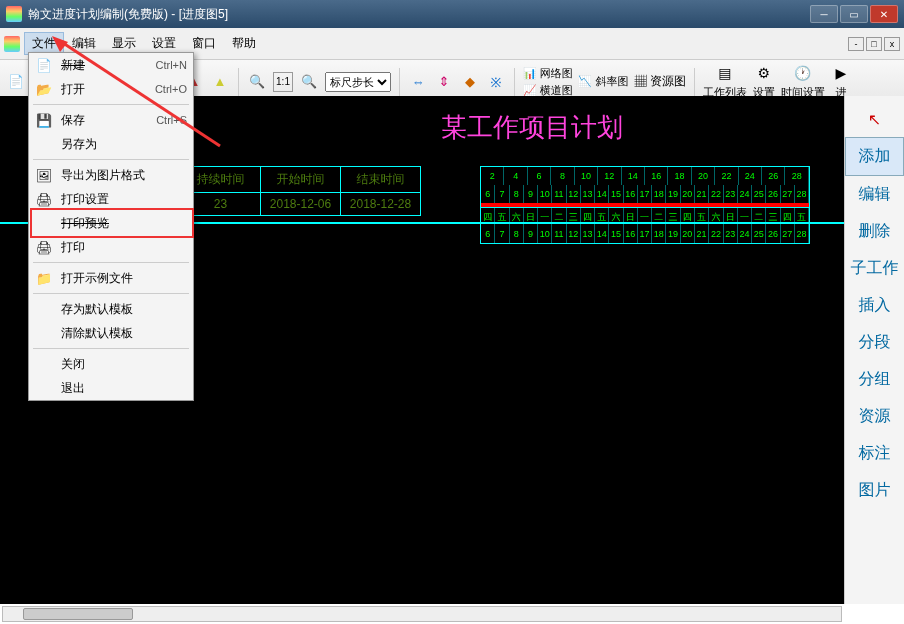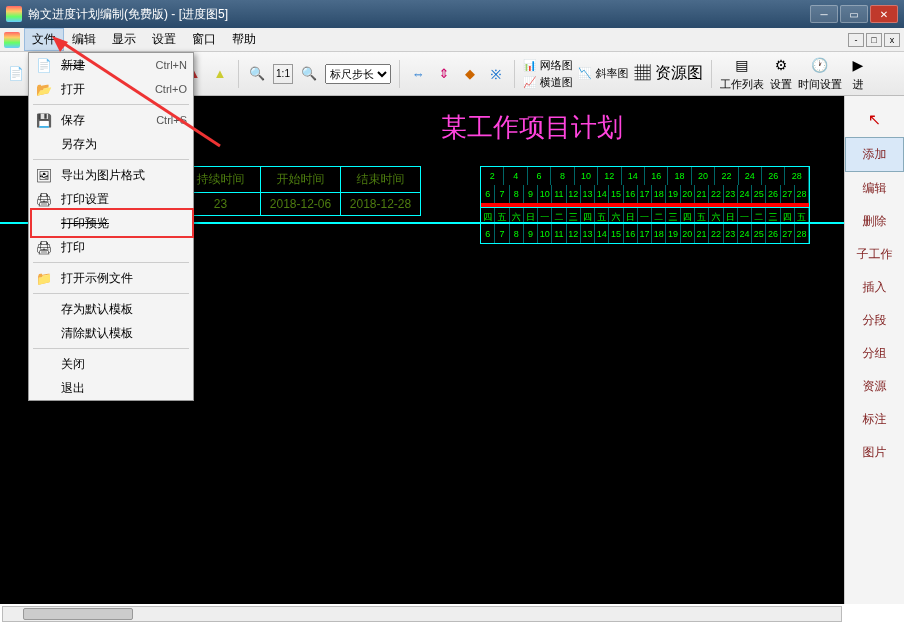--- a/index.html
+++ b/index.html
@@ -4,38 +4,38 @@
 <style>
 * { margin: 0; padding: 0; box-sizing: border-box; font-family: "Microsoft YaHei", SimSun, sans-serif; }
 body { background: #fff; width: 904px; height: 624px; overflow: hidden; position: relative; }
 
 .titlebar { height: 28px; background: linear-gradient(#4a6a8a, #2a4a6a); display: flex; align-items: center; padding: 0 6px; color: #fff; font-size: 12px; }
 .titlebar .icon { width: 16px; height: 16px; background: linear-gradient(#f66, #fc6, #6f6, #6cf); border-radius: 2px; margin-right: 6px; }
 .titlebar .controls { margin-left: auto; display: flex; gap: 2px; }
 .titlebar .controls div { width: 28px; height: 18px; background: rgba(255,255,255,0.15); border: 1px solid rgba(255,255,255,0.3); border-radius: 2px; display: flex; align-items: center; justify-content: center; color: #fff; font-size: 10px; }
 .titlebar .controls .close { background: #c0392b; }
 
-.menubar { height: 24px; background: #f0f0f0; border-bottom: 1px solid #ccc; display: flex; align-items: center; padding: 0 4px; font-size: 12px; }
+.menubar { height: 32px; background: #f0f0f0; border-bottom: 1px solid #ccc; display: flex; align-items: center; padding: 0 4px; font-size: 12px; }
 .menubar .mi { padding: 3px 8px; cursor: default; }
 .menubar .mi.active { background: #cde; border: 1px solid #9bd; padding: 2px 7px; }
 .menubar .app-icon { width: 16px; height: 16px; background: linear-gradient(#f66,#fc6,#6f6,#6cf); border-radius: 2px; margin-right: 4px; }
 .menubar .mdi-ctrl { margin-left: auto; display: flex; gap: 2px; }
 .menubar .mdi-ctrl span { width: 16px; height: 14px; border: 1px solid #999; background: #eee; font-size: 9px; display: flex; align-items: center; justify-content: center; }
 
 .toolbar { height: 44px; background: linear-gradient(#f8f8f8,#e8e8e8); border-bottom: 1px solid #bbb; display: flex; align-items: center; padding: 0 6px; font-size: 11px; gap: 6px; overflow: hidden; }
 .tbtn { width: 20px; height: 20px; border: 1px solid transparent; display: flex; align-items: center; justify-content: center; font-size: 13px; }
 .tsep { width: 1px; height: 28px; background: #ccc; margin: 0 2px; }
 .toolbar select { height: 20px; font-size: 11px; }
 .tool-label { display: flex; flex-direction: column; align-items: center; font-size: 11px; gap: 2px; }
 .tool-label .ico { width: 20px; height: 20px; display: flex; align-items: center; justify-content: center; font-size: 14px; }
 
 .workspace { position: absolute; top: 96px; left: 0; right: 0; bottom: 20px; display: flex; }
 .canvas-wrap { flex: 1; background: #000; position: relative; overflow: hidden; }
 .rsidebar { width: 60px; background: #f4f4f4; border-left: 1px solid #ccc; display: flex; flex-direction: column; padding-top: 6px; }
-.rsidebar .sbtn { padding: 8px 4px; text-align: center; font-size: 12px; color: #7f1d1d; cursor: default; }
+.rsidebar .sbtn { padding: 8px 4px; text-align: center; font-size: 16px; color: #0369a1; cursor: default; }
 .rsidebar .sbtn.sel { background: #d9e8f8; border: 1px solid #8ab; }
 .rsidebar .cursor { color: #c00; font-size: 16px; }
 
 .plan-title { color: #ff44dd; font-size: 26px; font-family: SimSun; text-align: center; padding: 14px 0 10px 220px; }
 
 .grid { position: absolute; top: 70px; left: 0; right: 0; }
 .ghead th, .ghead td, .grow td { border: 1px solid #0ff; color: #4d7c0f; font-size: 12px; padding: 4px 8px; text-align: center; font-weight: normal; }
 table { border-collapse: collapse; }
 .timeline { border: 1px solid #0ff; }
 .tl-row { display: flex; height: 18px; align-items: center; }
@@ -106,21 +106,21 @@
   <div class="tbtn" style="color:#06c">⇔</div>
   <div class="tbtn" style="color:#c06">⇕</div>
   <div class="tbtn" style="color:#c60">◆</div>
   <div class="tbtn" style="color:#06c">※</div>
   <div class="tsep"></div>
   <div style="display:flex;flex-direction:column;font-size:11px;gap:2px">
     <span>📊 <span>网络图</span></span>
     <span>📈 <span>横道图</span></span>
   </div>
   <span style="font-size:11px">📉 <span>斜率图</span></span>
-  <span style="font-size:16px">▦ <span>资源图</span></span>
+  <span style="font-size:12px">▦ <span>资源图</span></span>
   <div class="tsep"></div>
   <div class="tool-label">
       <div class="ico">▤</div>
       <span>工作列表</span>
     </div>
   <div class="tool-label">
       <div class="ico">⚙</div>
       <span>设置</span>
     </div>
   <div class="tool-label">

